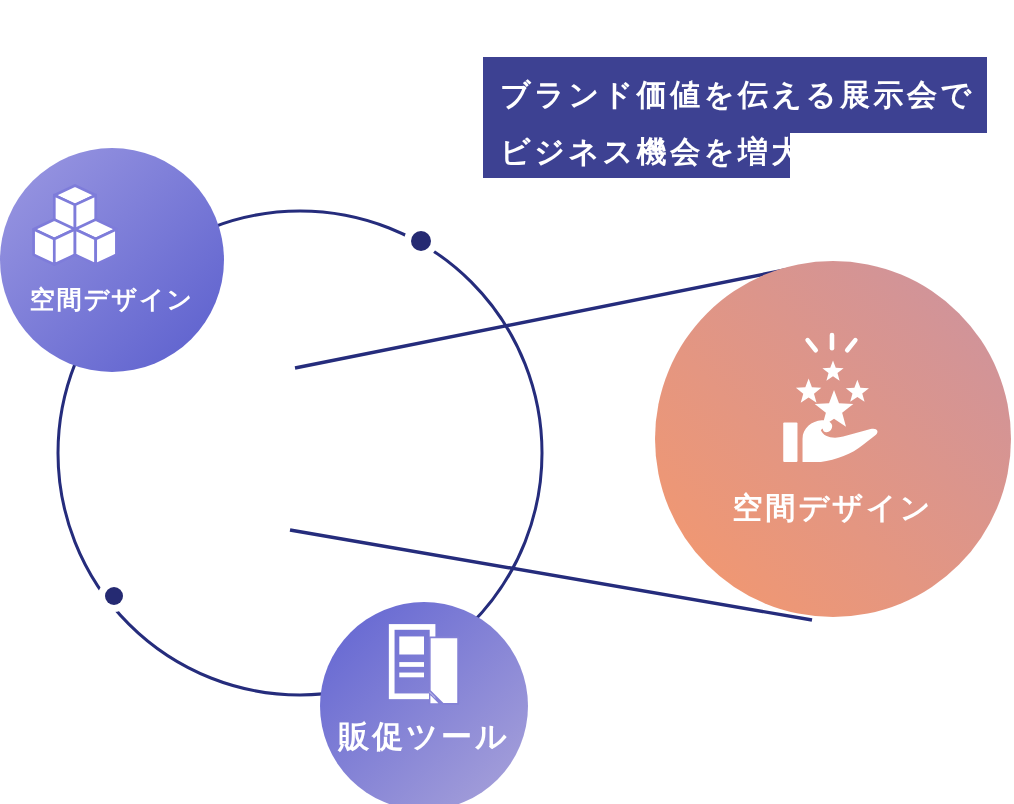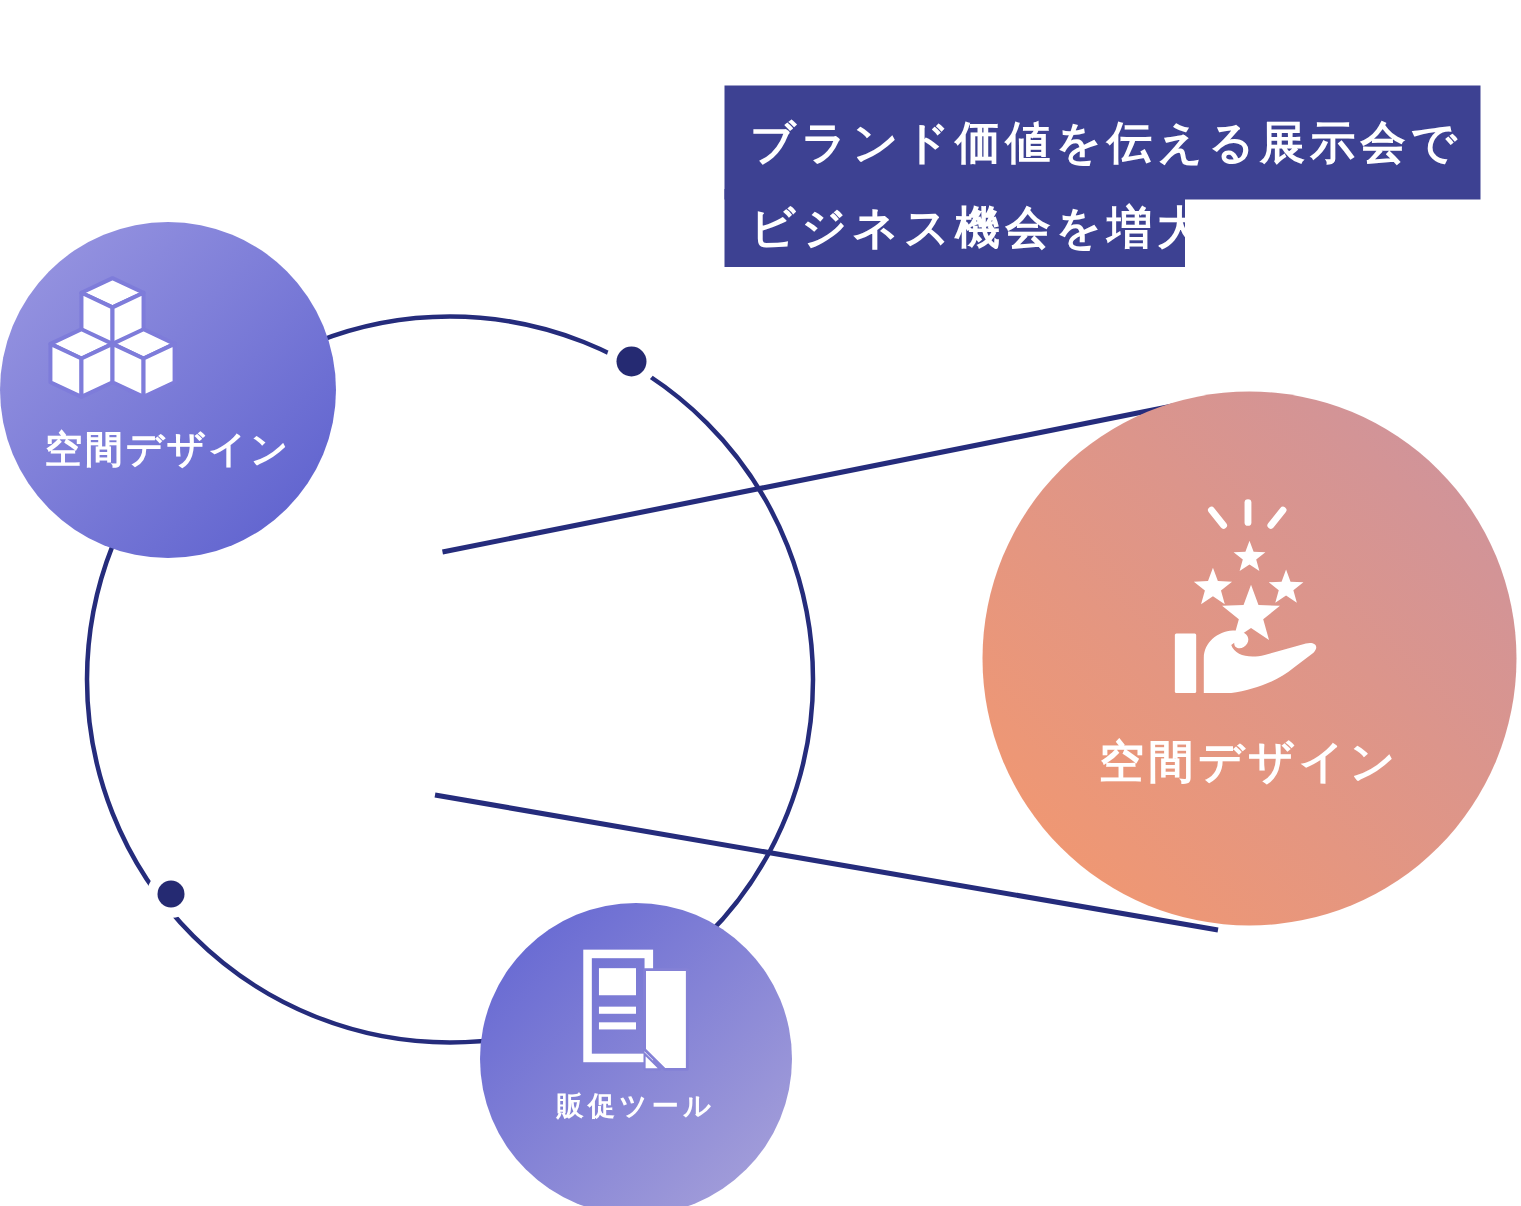--- a/index.html
+++ b/index.html
@@ -42,21 +42,21 @@
     left:222px;top:361px;width:172px;height:172px;
     background:linear-gradient(225deg,#a9a5cd 0%,#6065d2 100%);
   }
   .node-concept .label{font-size:24px;letter-spacing:3px;}
 
   .node-promo{
     left:320px;top:602px;width:208px;height:208px;
     background:linear-gradient(135deg,#6063d2 0%,#aaa4da 100%);
   }
   .node-promo .inner{transform:translateY(-16px);display:flex;flex-direction:column;align-items:center;}
-  .node-promo .label{font-size:18px;letter-spacing:3px;margin-top:10px;}
+  .node-promo .label{font-size:31px;letter-spacing:3px;margin-top:10px;}
 
   .node-biz{
     left:655px;top:261px;width:356px;height:356px;
     background:linear-gradient(225deg,#cb93a0 0%,#f5986c 100%);
   }
   .node-biz .inner{transform:translateY(-9px);display:flex;flex-direction:column;align-items:center;}
   .node-biz .label{font-size:30px;letter-spacing:3px;margin-top:26px;}
 </style>
 </head>
 <body>

